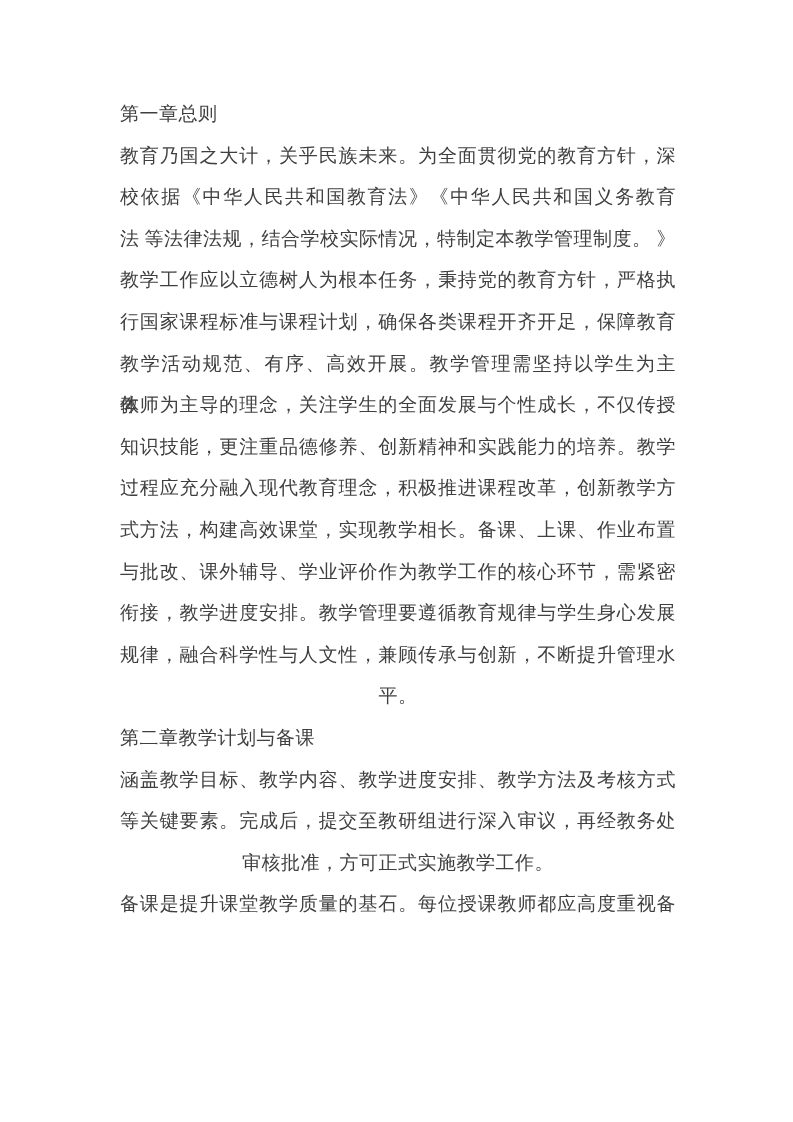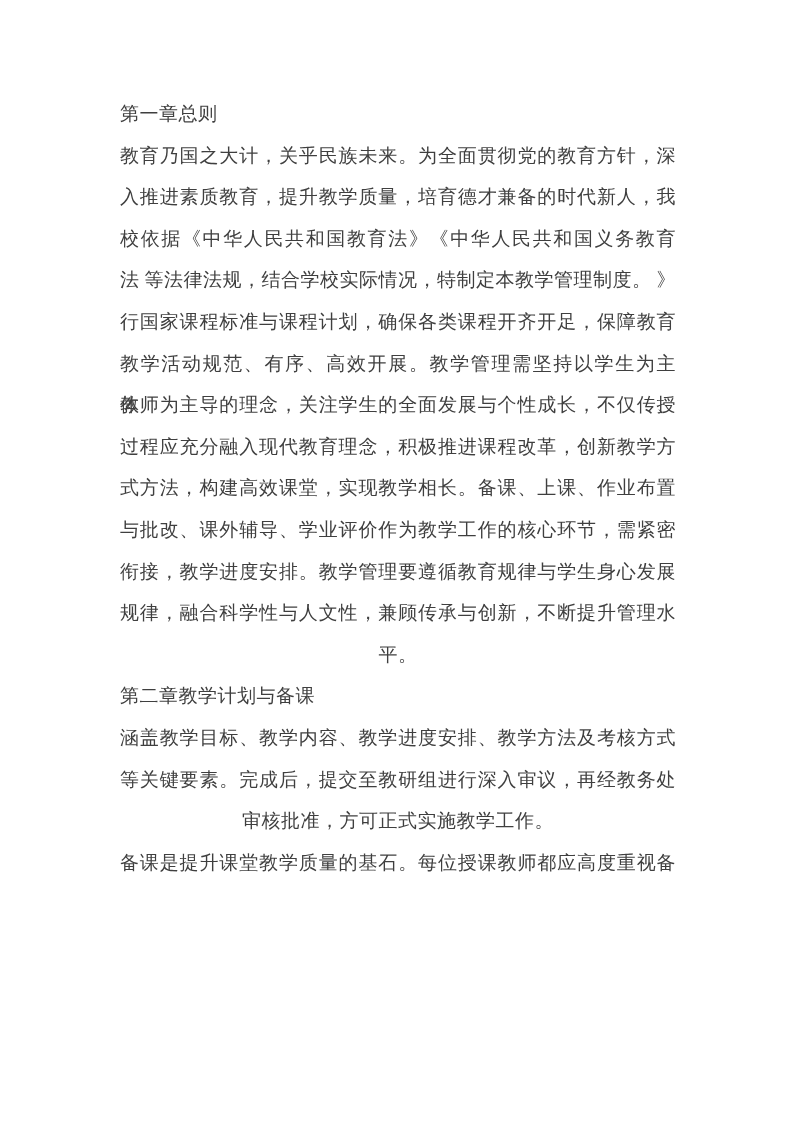--- a/index.html
+++ b/index.html
@@ -50,28 +50,29 @@
 </head>
 <body>
 
 <div class="page">
   <div class="content" style="color: rgb(63, 63, 63);">
       <div class="block">
         <div class="line heading">第一章总则</div>
       </div>
       <div class="block">
         <div class="line fill">教育乃国之大计，关乎民族未来。为全面贯彻党的教育方针，深</div>
-        <div class="line fill">入推进素质教育，提升教学质量，培育德才兼备的时代新人，我</div>
         <div class="line fill">校依据《中华人民共和国教育法》《中华人民共和国义务教育法》</div>
         <div class="line">等法律法规，结合学校实际情况，特制定本教学管理制度。</div>
       </div>
       <div class="block">
+        <div class="line fill">教学工作应以立德树人为根本任务，秉持党的教育方针，严格执</div>
         <div class="line fill">行国家课程标准与课程计划，确保各类课程开齐开足，保障教育</div>
         <div class="line fill">教学活动规范、有序、高效开展。教学管理需坚持以学生为主体、</div>
         <div class="line fill">教师为主导的理念，关注学生的全面发展与个性成长，不仅传授</div>
+        <div class="line fill">知识技能，更注重品德修养、创新精神和实践能力的培养。教学</div>
         <div class="line fill">过程应充分融入现代教育理念，积极推进课程改革，创新教学方</div>
         <div class="line fill">式方法，构建高效课堂，实现教学相长。备课、上课、作业布置</div>
         <div class="line fill">与批改、课外辅导、学业评价作为教学工作的核心环节，需紧密</div>
         <div class="line fill">衔接，教学进度安排。教学管理要遵循教育规律与学生身心发展</div>
         <div class="line fill">规律，融合科学性与人文性，兼顾传承与创新，不断提升管理水</div>
         <div class="line">平。</div>
       </div>
       <div class="block">
         <div class="line heading">第二章教学计划与备课</div>
       </div>

